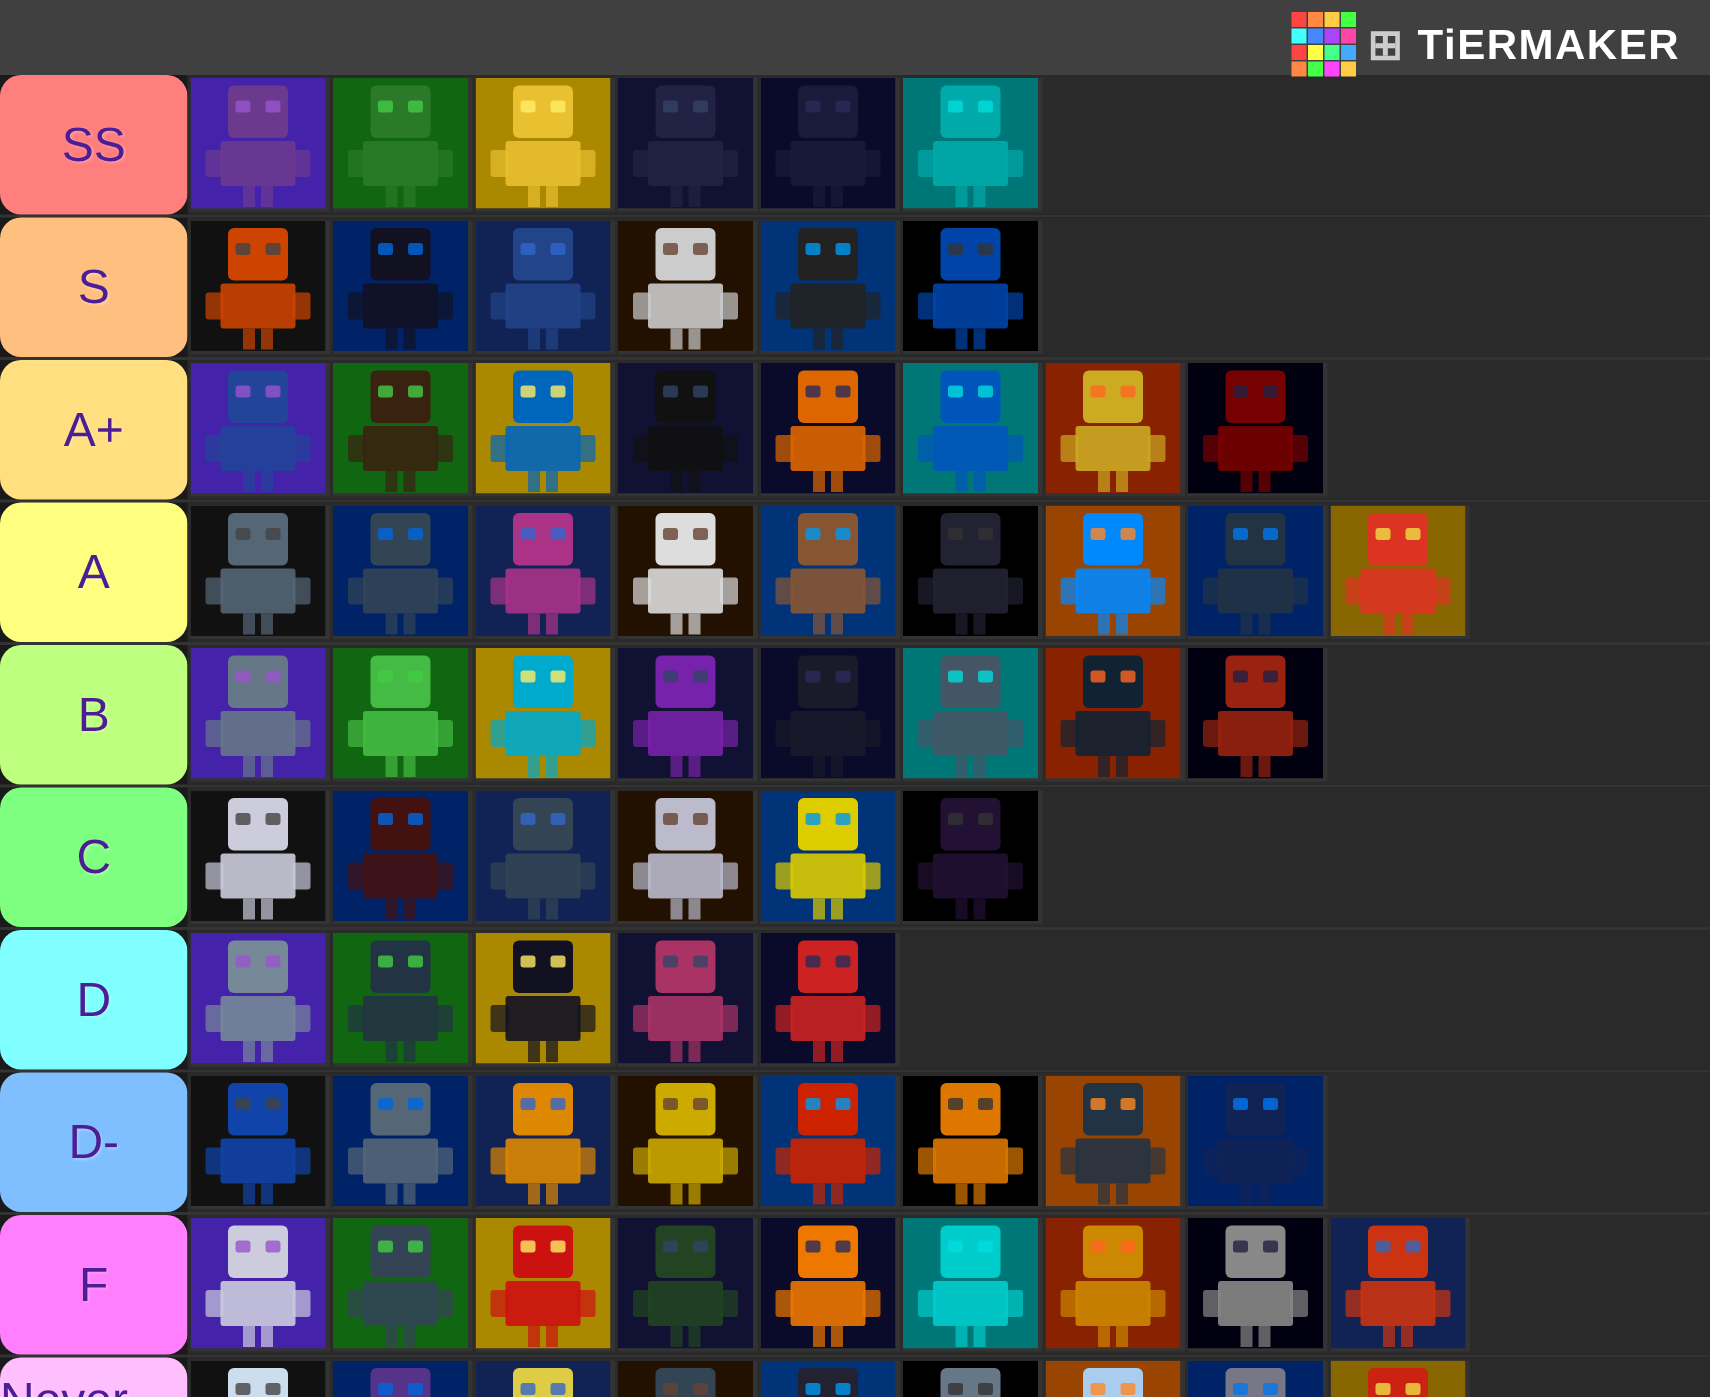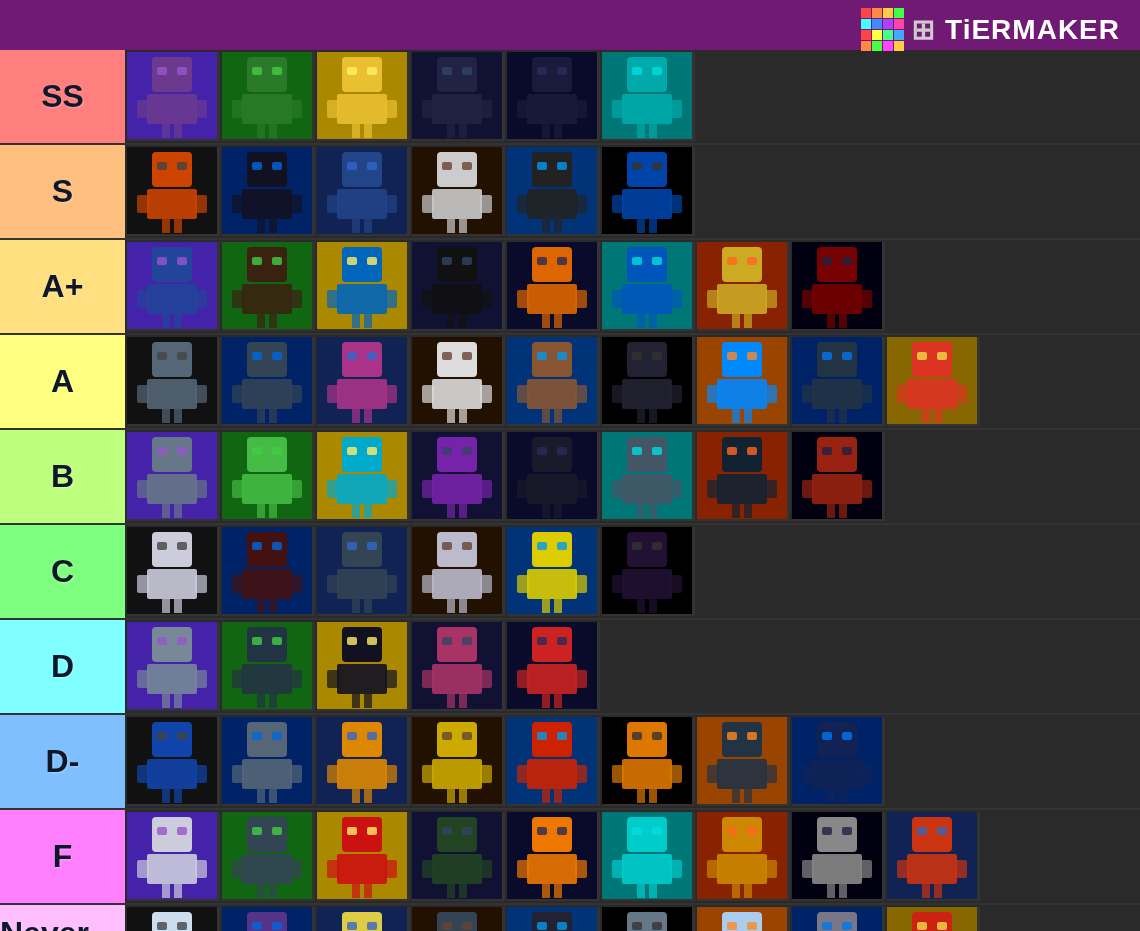--- a/index.html
+++ b/index.html
@@ -18,23 +18,24 @@
       border-bottom: 2px solid #333;
       min-height: 93px;
     }
     .tier-label {
       width: 125px;
       min-width: 125px;
       display: flex;
       align-items: center;
       justify-content: center;
       font-size: 32px;
-      font-weight: bold;
-      color: #0f172a;
+      font-weight: normal;
+      color: #4c1d95;
       text-shadow: 1px 1px 2px rgba(255,255,255,0.3);
+      border-radius: 14px;
     }
     .tier-items {
       flex: 1;
       display: flex;
       flex-wrap: wrap;
       align-items: center;
       background: #2a2a2a;
       padding: 2px;
       gap: 2px;
     }
@@ -79,21 +80,21 @@
     .tier-a  { background: #ffff7f; }
     .tier-b  { background: #bfff7f; }
     .tier-c  { background: #7fff7f; }
     .tier-d  { background: #7fffff; }
     .tier-dminus { background: #7fbfff; }
     .tier-f  { background: #ff7fff; }
 
     .top-bar {
       width: 1140px;
       height: 50px;
-      background: #701a75;
+      background: #404040;
       display: flex;
       align-items: center;
       justify-content: flex-end;
       padding-right: 20px;
     }
   </style>
 </head>
 <body>
 
 <div class="top-bar">

